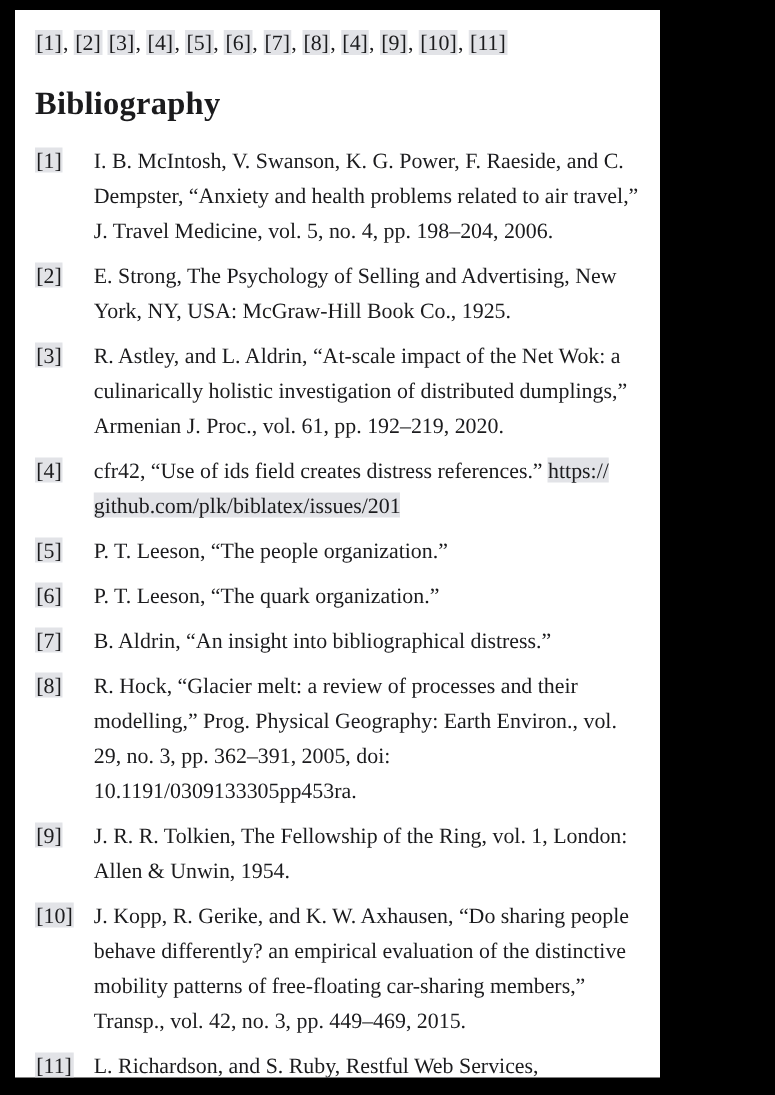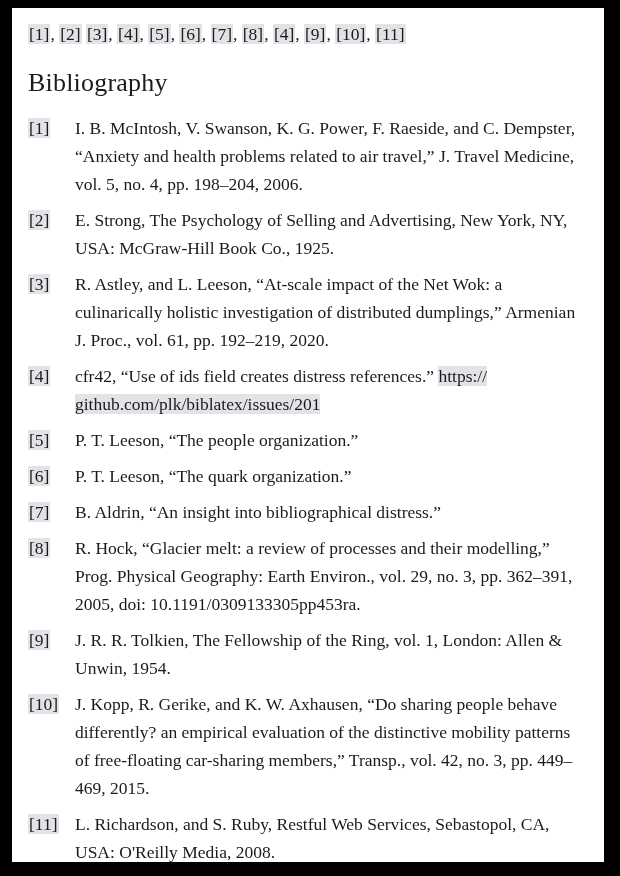--- a/index.html
+++ b/index.html
@@ -7,41 +7,41 @@
     padding: 0;
     width: 620px;
     height: 876px;
     background: #000000;
     overflow: hidden;
   }
   .page {
     position: absolute;
     left: 12px;
     top: 8px;
-    width: 592px;
+    width: 516px;
     height: 854px;
     background: #ffffff;
     box-sizing: border-box;
     padding: 14px 16px 0 16px;
     overflow: hidden;
     font-family: "Liberation Serif", "DejaVu Serif", serif;
     color: var(--txt, #1b1b1d);
   }
   .citation-line {
     font-size: 17.5px;
     line-height: 24px;
     white-space: nowrap;
   }
   .cite-ref {
     background: var(--hl, #e2e3e7);
     padding: 0 1px;
   }
   .heading {
     font-size: 26px;
-    font-weight: 400;
+    font-weight: 700;
     margin: 22px 0 14px 0;
     letter-spacing: 0.2px;
   }
   .entries { margin-top: 16px; }
   .entry {
     display: flex;
     margin-top: 8px;
     font-size: 17.5px;
     line-height: 28px;
   }
@@ -66,21 +66,21 @@
       <div class="entry">
         <div class="entry-label-cell"><span class="cite-ref">[1]</span></div>
         <div class="entry-text"><span class="seg-normal">I. B. McIntosh, V. Swanson, K. G. Power, F. Raeside, and C. Dempster, “Anxiety and health problems related to air travel,” </span><span class="seg-italic">J. Travel Medicine</span><span class="seg-normal">, vol. 5, no. 4, pp. 198–204, 2006.</span></div>
       </div>
       <div class="entry">
         <div class="entry-label-cell"><span class="cite-ref">[2]</span></div>
         <div class="entry-text"><span class="seg-normal">E. Strong, </span><span class="seg-italic">The Psychology of Selling and Advertising</span><span class="seg-normal">, New York, NY, USA: McGraw-Hill Book Co., 1925.</span></div>
       </div>
       <div class="entry">
         <div class="entry-label-cell"><span class="cite-ref">[3]</span></div>
-        <div class="entry-text"><span class="seg-normal">R. Astley, and L. Leeson, “At-scale impact of the Net Wok: a culinarically holistic investigation of distributed dumplings,” </span><span class="seg-italic">Armenian J. Proc.</span><span class="seg-normal">, vol. 61, pp. 192–219, 2020.</span></div>
+        <div class="entry-text"><span class="seg-normal">R. Astley, and L. Aldrin, “At-scale impact of the Net Wok: a culinarically holistic investigation of distributed dumplings,” </span><span class="seg-italic">Armenian J. Proc.</span><span class="seg-normal">, vol. 61, pp. 192–219, 2020.</span></div>
       </div>
       <div class="entry">
         <div class="entry-label-cell"><span class="cite-ref">[4]</span></div>
         <div class="entry-text"><span class="seg-normal">cfr42, “Use of ids field creates distress references.” </span><span class="seg-link">https://</span><wbr><span class="seg-link">github.com/plk/biblatex/issues/201</span><wbr></div>
       </div>
       <div class="entry">
         <div class="entry-label-cell"><span class="cite-ref">[5]</span></div>
         <div class="entry-text"><span class="seg-normal">P. T. Leeson, “The people organization.”</span></div>
       </div>
       <div class="entry">

